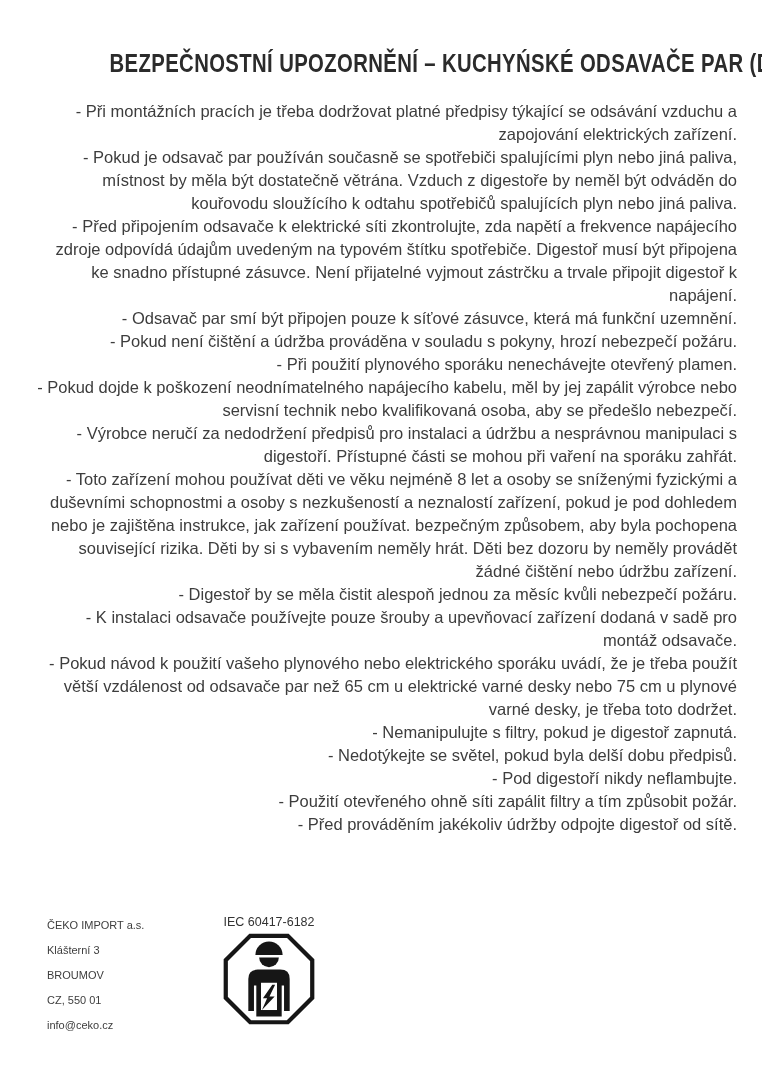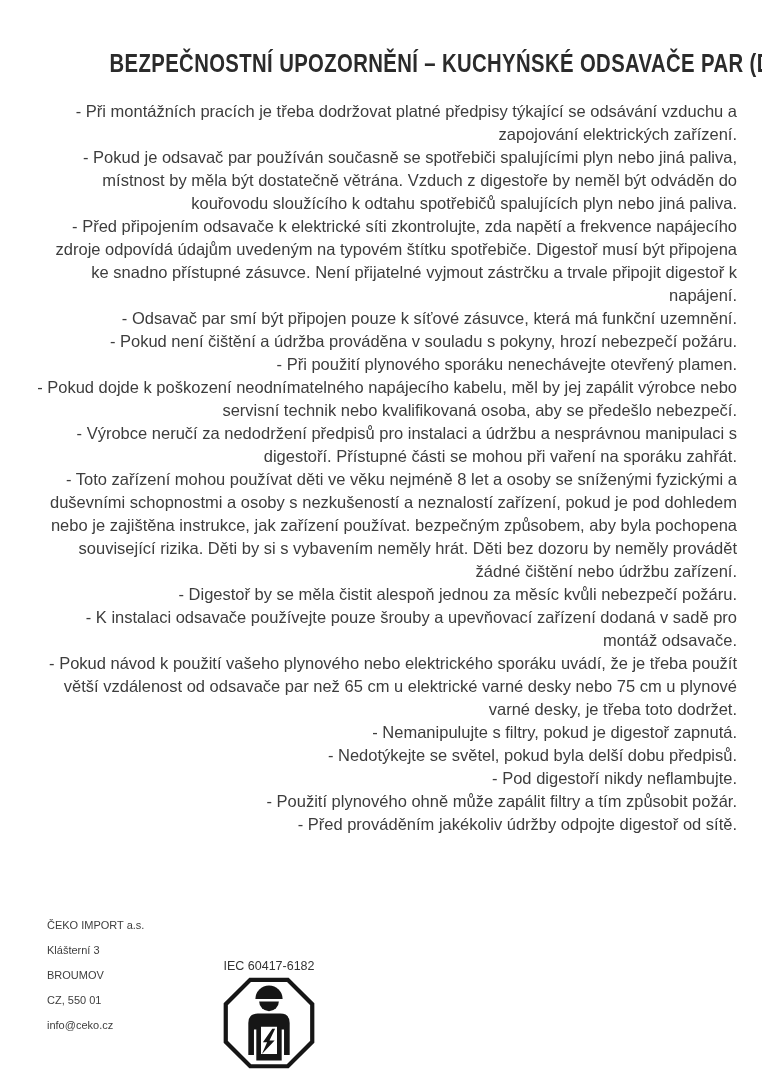--- a/index.html
+++ b/index.html
@@ -56,21 +56,20 @@
     position:absolute;
     left:219px;
     top:915px;
     width:100px;
     text-align:center;
   }
   .cert-label{
     font-size:12.5px;
     color:#333333;
     white-space:nowrap;
-    margin-top:44px;
   }
   .cert-symbol{
     margin-top:3px;
     width:94px;
     height:94px;
   }
 </style>
 </head>
 <body>
 
@@ -89,21 +88,21 @@
       <div class="warning-item">- Při použití plynového sporáku nenechávejte otevřený plamen.</div>
       <div class="warning-item">- Pokud dojde k poškození neodnímatelného napájecího kabelu, měl by jej zapálit výrobce nebo servisní technik nebo kvalifikovaná osoba, aby se předešlo nebezpečí.</div>
       <div class="warning-item">- Výrobce neručí za nedodržení předpisů pro instalaci a údržbu a nesprávnou manipulaci s digestoří. Přístupné části se mohou při vaření na sporáku zahřát.</div>
       <div class="warning-item">- Toto zařízení mohou používat děti ve věku nejméně 8 let a osoby se sníženými fyzickými a duševními schopnostmi a osoby s nezkušeností a neznalostí zařízení, pokud je pod dohledem nebo je zajištěna instrukce, jak zařízení používat. bezpečným způsobem, aby byla pochopena související rizika. Děti by si s vybavením neměly hrát. Děti bez dozoru by neměly provádět žádné čištění nebo údržbu zařízení.</div>
       <div class="warning-item">- Digestoř by se měla čistit alespoň jednou za měsíc kvůli nebezpečí požáru.</div>
       <div class="warning-item">- K instalaci odsavače používejte pouze šrouby a upevňovací zařízení dodaná v sadě pro montáž odsavače.</div>
       <div class="warning-item">- Pokud návod k použití vašeho plynového nebo elektrického sporáku uvádí, že je třeba použít větší vzdálenost od odsavače par než 65 cm u elektrické varné desky nebo 75 cm u plynové varné desky, je třeba toto dodržet.</div>
       <div class="warning-item">- Nemanipulujte s filtry, pokud je digestoř zapnutá.</div>
       <div class="warning-item">- Nedotýkejte se světel, pokud byla delší dobu předpisů.</div>
       <div class="warning-item">- Pod digestoří nikdy neflambujte.</div>
-      <div class="warning-item">- Použití plynového ohně může zapálit filtry a tím způsobit požár.</div>
+      <div class="warning-item">- Použití otevřeného ohně síti zapálit filtry a tím způsobit požár.</div>
       <div class="warning-item">- Před prováděním jakékoliv údržby odpojte digestoř od sítě.</div>
     </div>
 
   <div class="footer-block">
     <div>ČEKO IMPORT a.s.</div>
     <div>Klášterní 3</div>
     <div>BROUMOV</div>
     <div>CZ, 550 01</div>
     <div>info@ceko.cz</div>
   </div>

